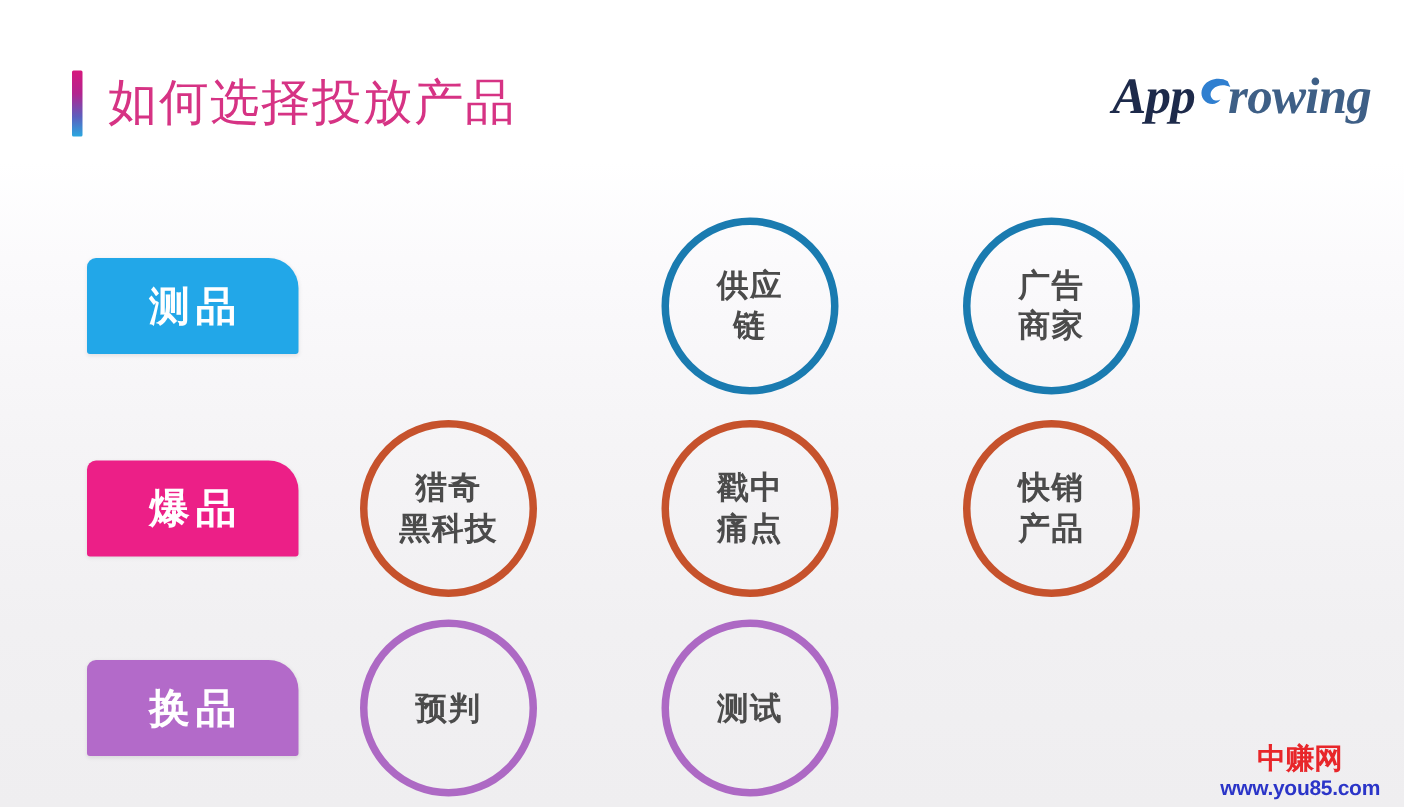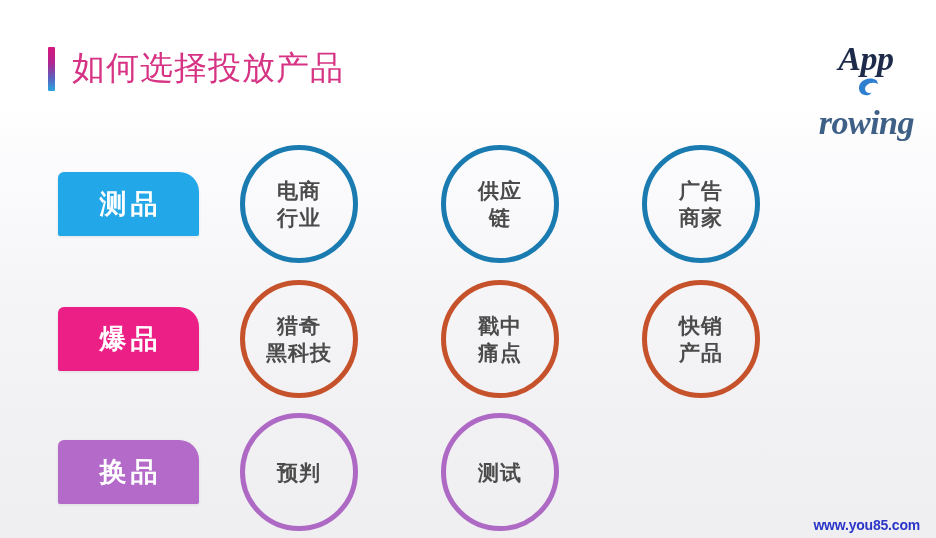--- a/index.html
+++ b/index.html
@@ -61,21 +61,20 @@
 
   
   #brand-logo {
     position: absolute;
     right: 22px;
     top: 42px;
     height: 46px;
     display: flex;
     align-items: center;
     white-space: nowrap;
-    flex-direction: column;
   }
   .logo-word {
     font-family: "Liberation Serif", "DejaVu Serif", serif;
     font-style: italic;
     font-weight: bold;
     font-size: 34px;
     line-height: 34px;
     letter-spacing: -0.5px;
   }
   .logo-app   { color: #1d2a4a; }
@@ -195,24 +194,20 @@
         </svg>
       </span>
       <span class="logo-word logo-grow" style="color: rgb(62, 95, 134);">rowing</span>
     </div>
   </div>
 
   <div id="matrix">
 
     <div class="matrix-row" id="row-0">
       <div class="row-label" style="background: rgb(34, 167, 232);">测品</div>
-      <div class="node-circle col-0" style="border-color: rgb(26, 123, 176); color: rgb(75, 75, 75);">
-        <span class="node-text">电商
-行业</span>
-      </div>
       <div class="node-circle col-1" style="border-color: rgb(26, 123, 176); color: rgb(75, 75, 75);">
         <span class="node-text">供应
 链</span>
       </div>
       <div class="node-circle col-2" style="border-color: rgb(26, 123, 176); color: rgb(75, 75, 75);">
         <span class="node-text">广告
 商家</span>
       </div>
     </div>
 
@@ -238,16 +233,17 @@
         <span class="node-text">预判</span>
       </div>
       <div class="node-circle col-1" style="border-color: rgb(173, 105, 196); color: rgb(75, 75, 75);">
         <span class="node-text">测试</span>
       </div>
     </div>
 
   </div>
 
   <div id="watermark">
+    <span id="watermark-cn" style="color: rgb(232, 38, 42);">中赚网</span>
     <span id="watermark-url" style="color: rgb(43, 53, 200);">www.you85.com</span>
   </div>
 
 </div>
 
 </body></html>

